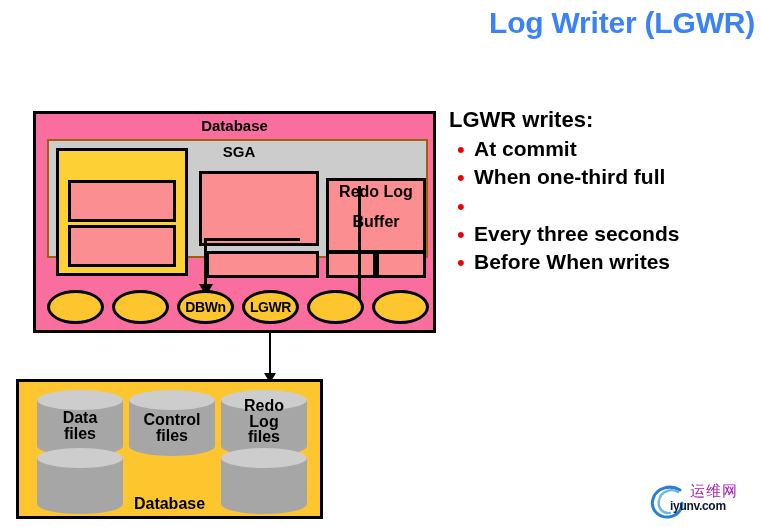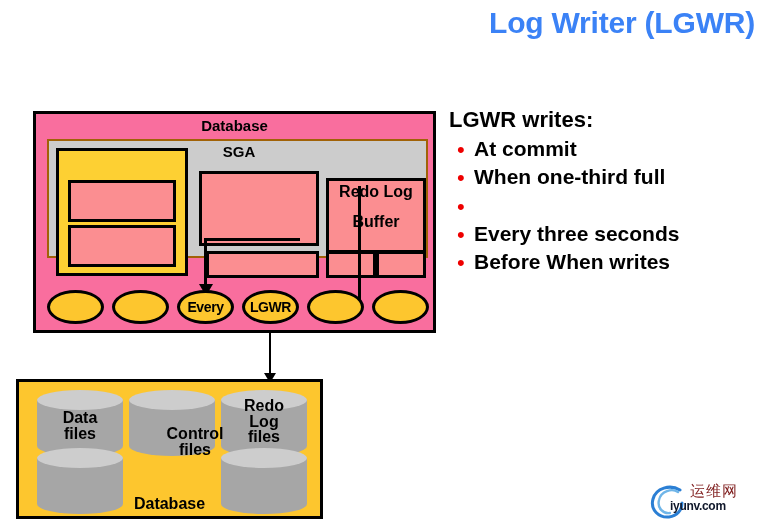--- a/index.html
+++ b/index.html
@@ -315,21 +315,21 @@
     left: 0;
     width: 86px;
     text-align: center;
     font-size: 16px;
     font-weight: bold;
     line-height: 0.98;
     z-index: 5;
     color: #000000;
   }
   #cyl-label-data    { top: 20px; }
-  #cyl-label-control { top: 36px; margin-left: 23px; }
+  #cyl-label-control { top: 22px; }
   #cyl-label-redo    { top: 8px; }
 
   .cyl-second { margin-top: 2px; }
 
   
   #bullets-panel {
     position: absolute;
     left: 449px;
     top: 108px;
     width: 305px;
@@ -367,21 +367,21 @@
     left: 648px;
     top: 482px;
     width: 110px;
     height: 40px;
   }
   #watermark-text-cn {
     position: absolute;
     left: 42px;
     top: 0px;
     font-size: 15px;
-    color: #7f1d1d;
+    color: #a21caf;
     letter-spacing: 1px;
   }
   #watermark-text-en {
     position: absolute;
     left: 22px;
     top: 17px;
     font-size: 12px;
     font-weight: bold;
     color: #0f172a;
     letter-spacing: -0.3px;
@@ -424,21 +424,21 @@
   <div id="conn-strip-h"></div>
   <div id="conn-strip-v"></div>
   <div id="conn-strip-arrowhead"></div>
 
   <div id="conn-redo-v"></div>
   <div id="conn-redo-h"></div>
   <div id="conn-redo-arrowhead"></div>
 
   <div id="oval-1" class="process-oval"></div>
   <div id="oval-2" class="process-oval"></div>
-  <div id="oval-dbwn" class="process-oval">Every</div>
+  <div id="oval-dbwn" class="process-oval">DBWn</div>
   <div id="oval-lgwr" class="process-oval">LGWR</div>
   <div id="oval-4" class="process-oval"></div>
   <div id="oval-5" class="process-oval"></div>
 </div>
 
 <div id="arrow-to-db-line"></div>
 <div id="arrow-to-db-head"></div>
 
 <div id="database-box">
 

